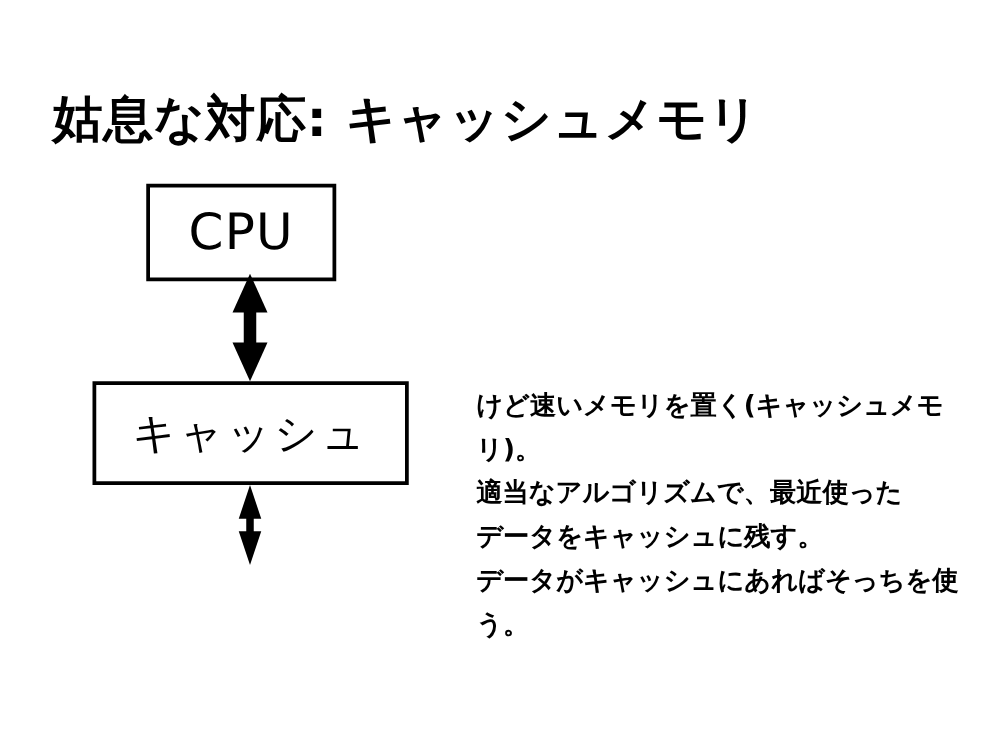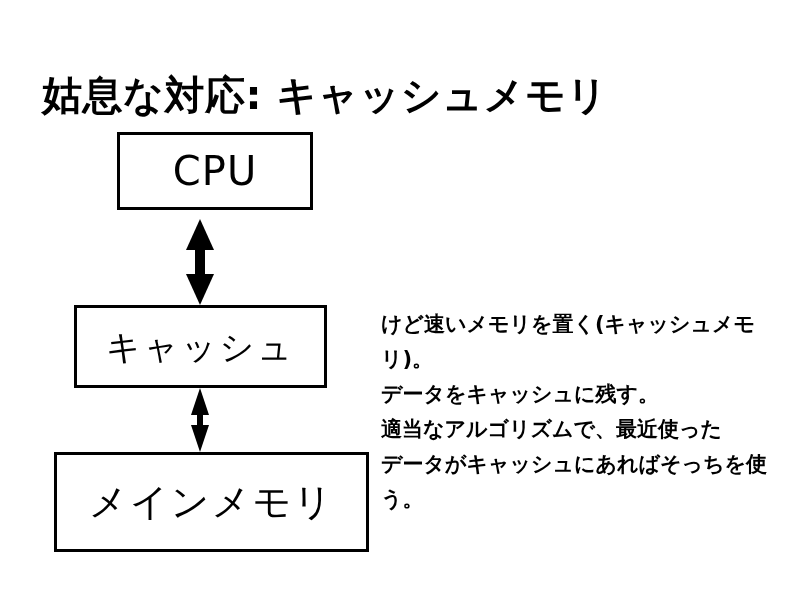--- a/index.html
+++ b/index.html
@@ -43,22 +43,22 @@
     color: #000000;
   }
   .dg-box .box-label {
     display: block;
     line-height: 1;
     white-space: nowrap;
   }
 
   #box-cpu {
     left: 117px;
-    top: 132px;
-    width: 196px;
+    top: 147px;
+    width: 152px;
     height: 78px;
   }
   #box-cpu .box-label {
     font-family: "DejaVu Sans", sans-serif;
     font-size: 40px;
     font-weight: normal;
     letter-spacing: 1px;
   }
 
   #box-cache {
@@ -192,26 +192,23 @@
   <div class="dg-box" id="box-cache">
     <span class="box-label">キャッシュ</span>
   </div>
 
   <div class="arrow-vert" id="arrow-cache-mem">
     <span class="head head-up"></span>
     <span class="shaft"></span>
     <span class="head head-down"></span>
   </div>
 
-  <div class="dg-box" id="box-mainmem">
-    <span class="box-label">メインメモリ</span>
-  </div>
 
   <div id="explanation">
     <div class="exp-line">けど速いメモリを置く(キャッシュメモ</div>
     <div class="exp-line">リ)。</div>
+    <div class="exp-line">適当なアルゴリズムで、最近使った</div>
     <div class="exp-line">データをキャッシュに残す。</div>
-    <div class="exp-line">適当なアルゴリズムで、最近使った</div>
     <div class="exp-line">データがキャッシュにあればそっちを使</div>
     <div class="exp-line">う。</div>
   </div>
 
 </div>
 
 </body></html>

